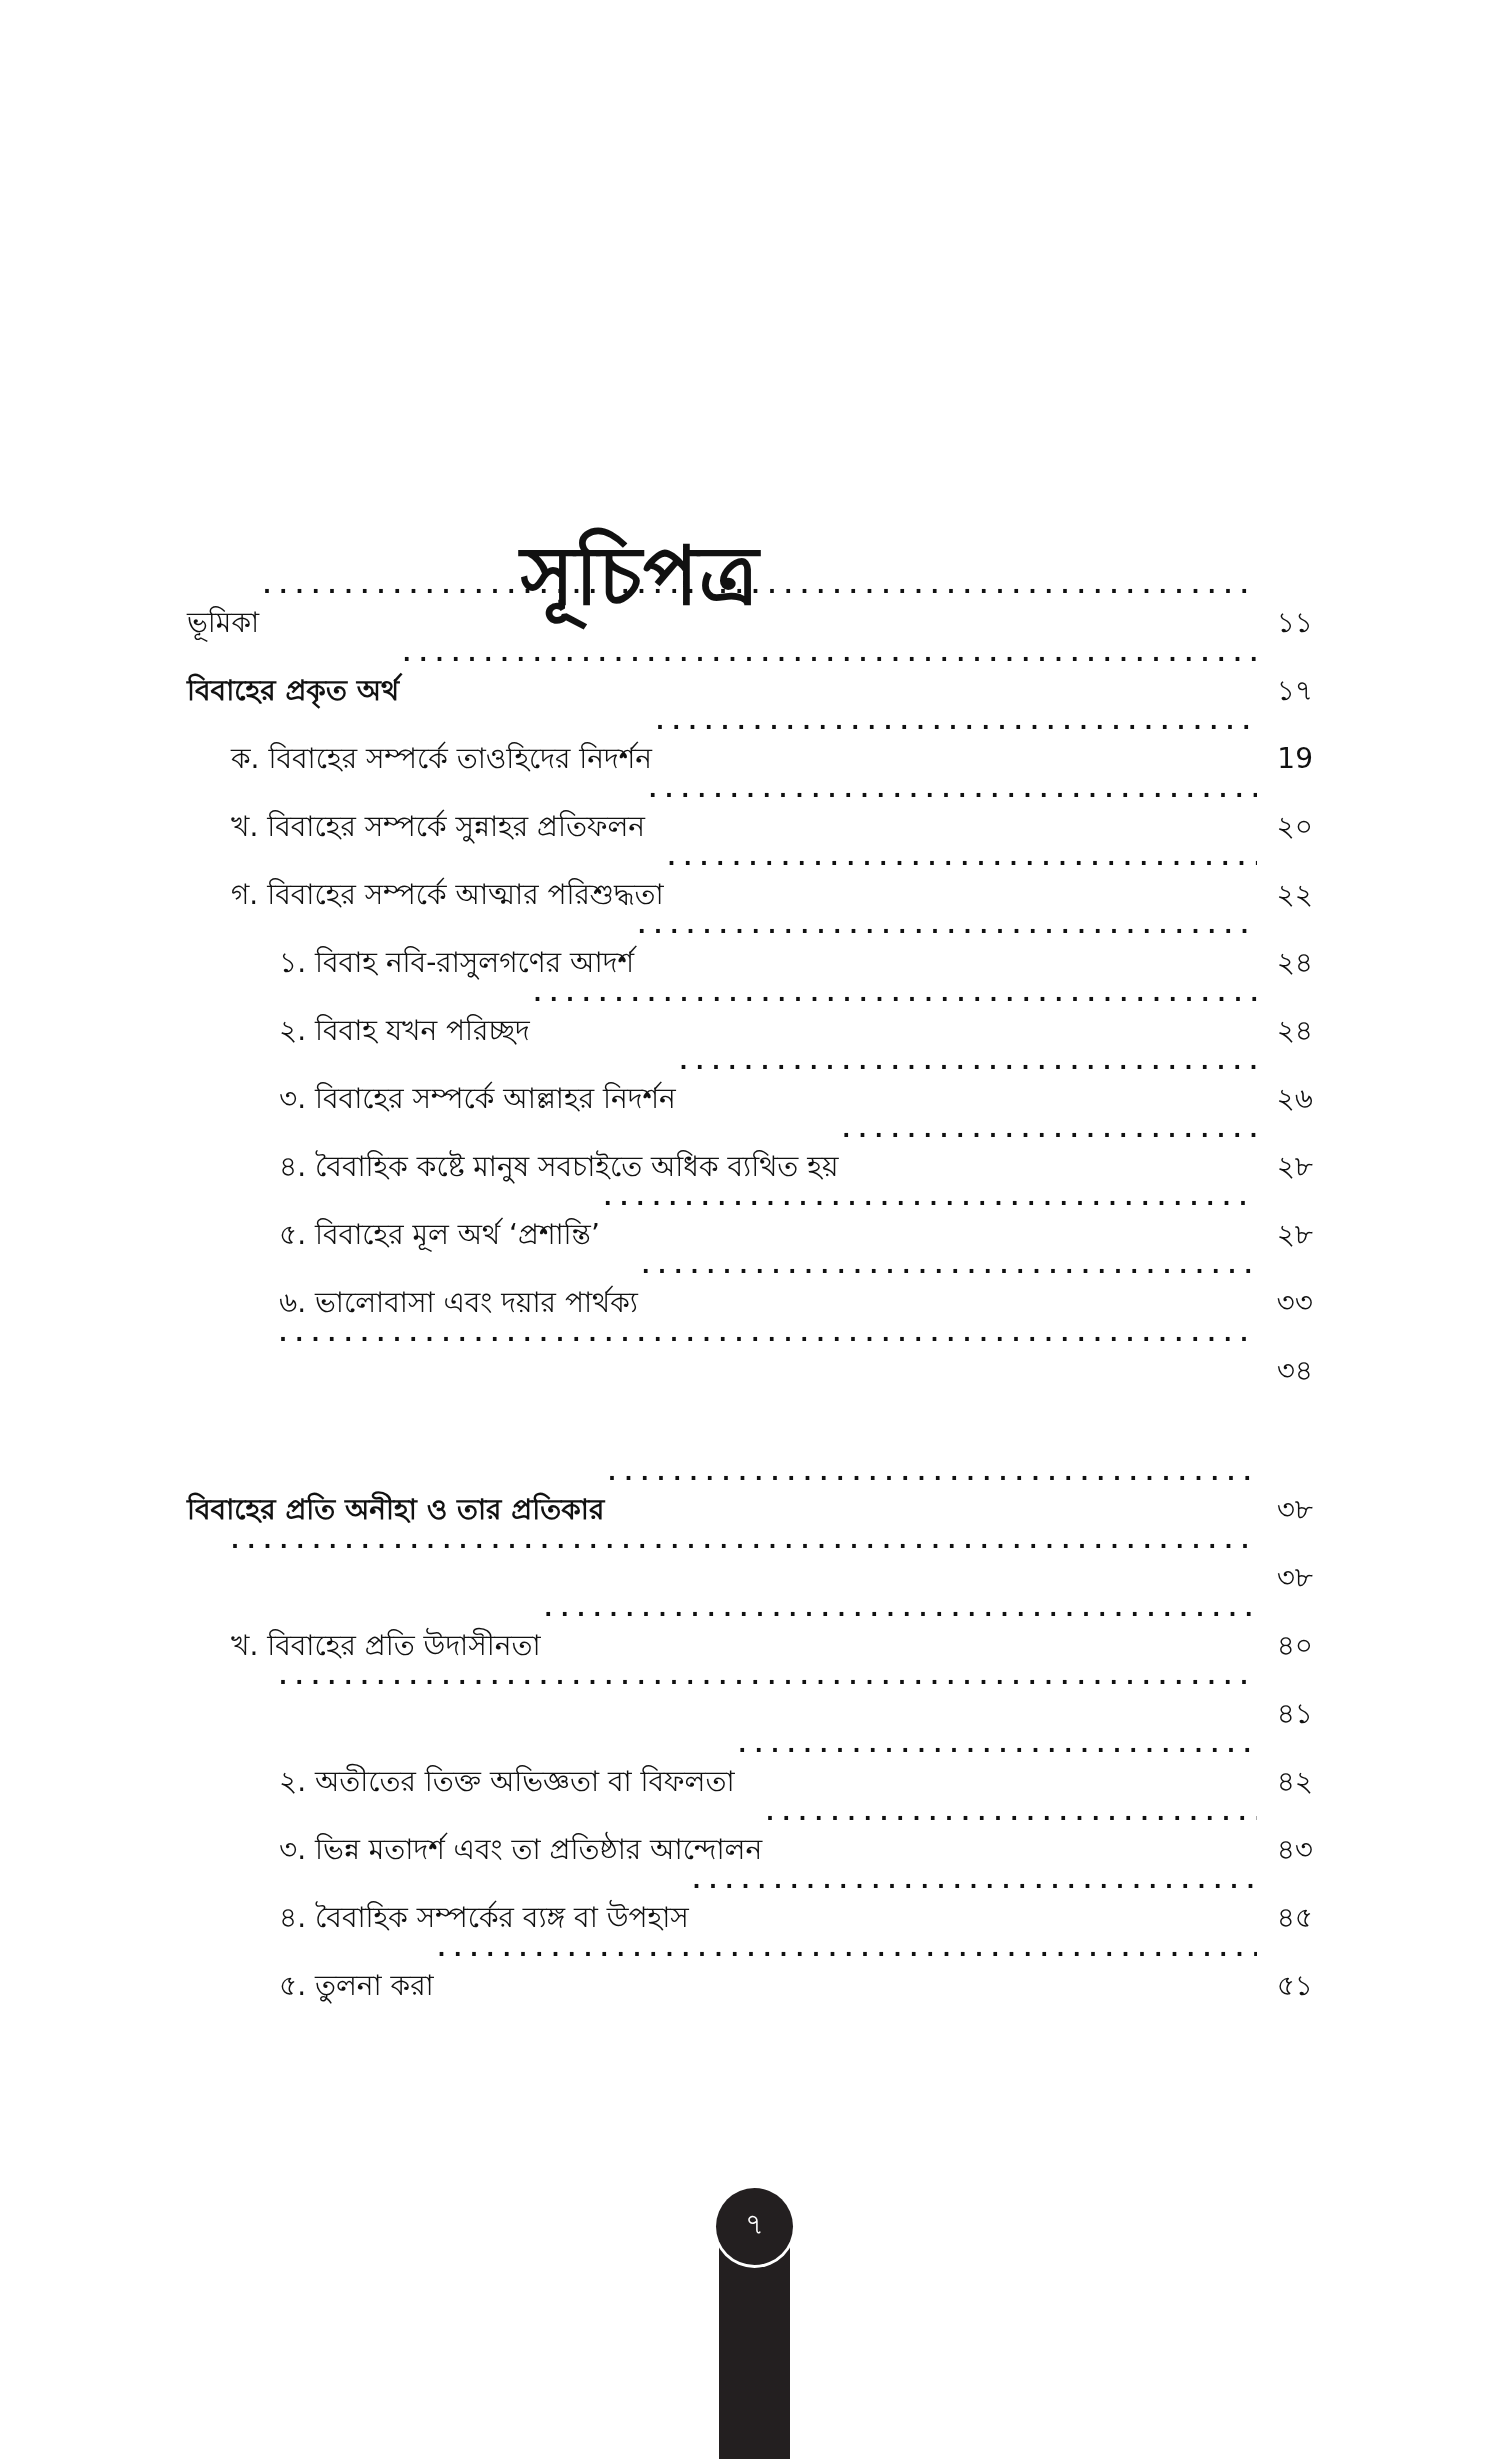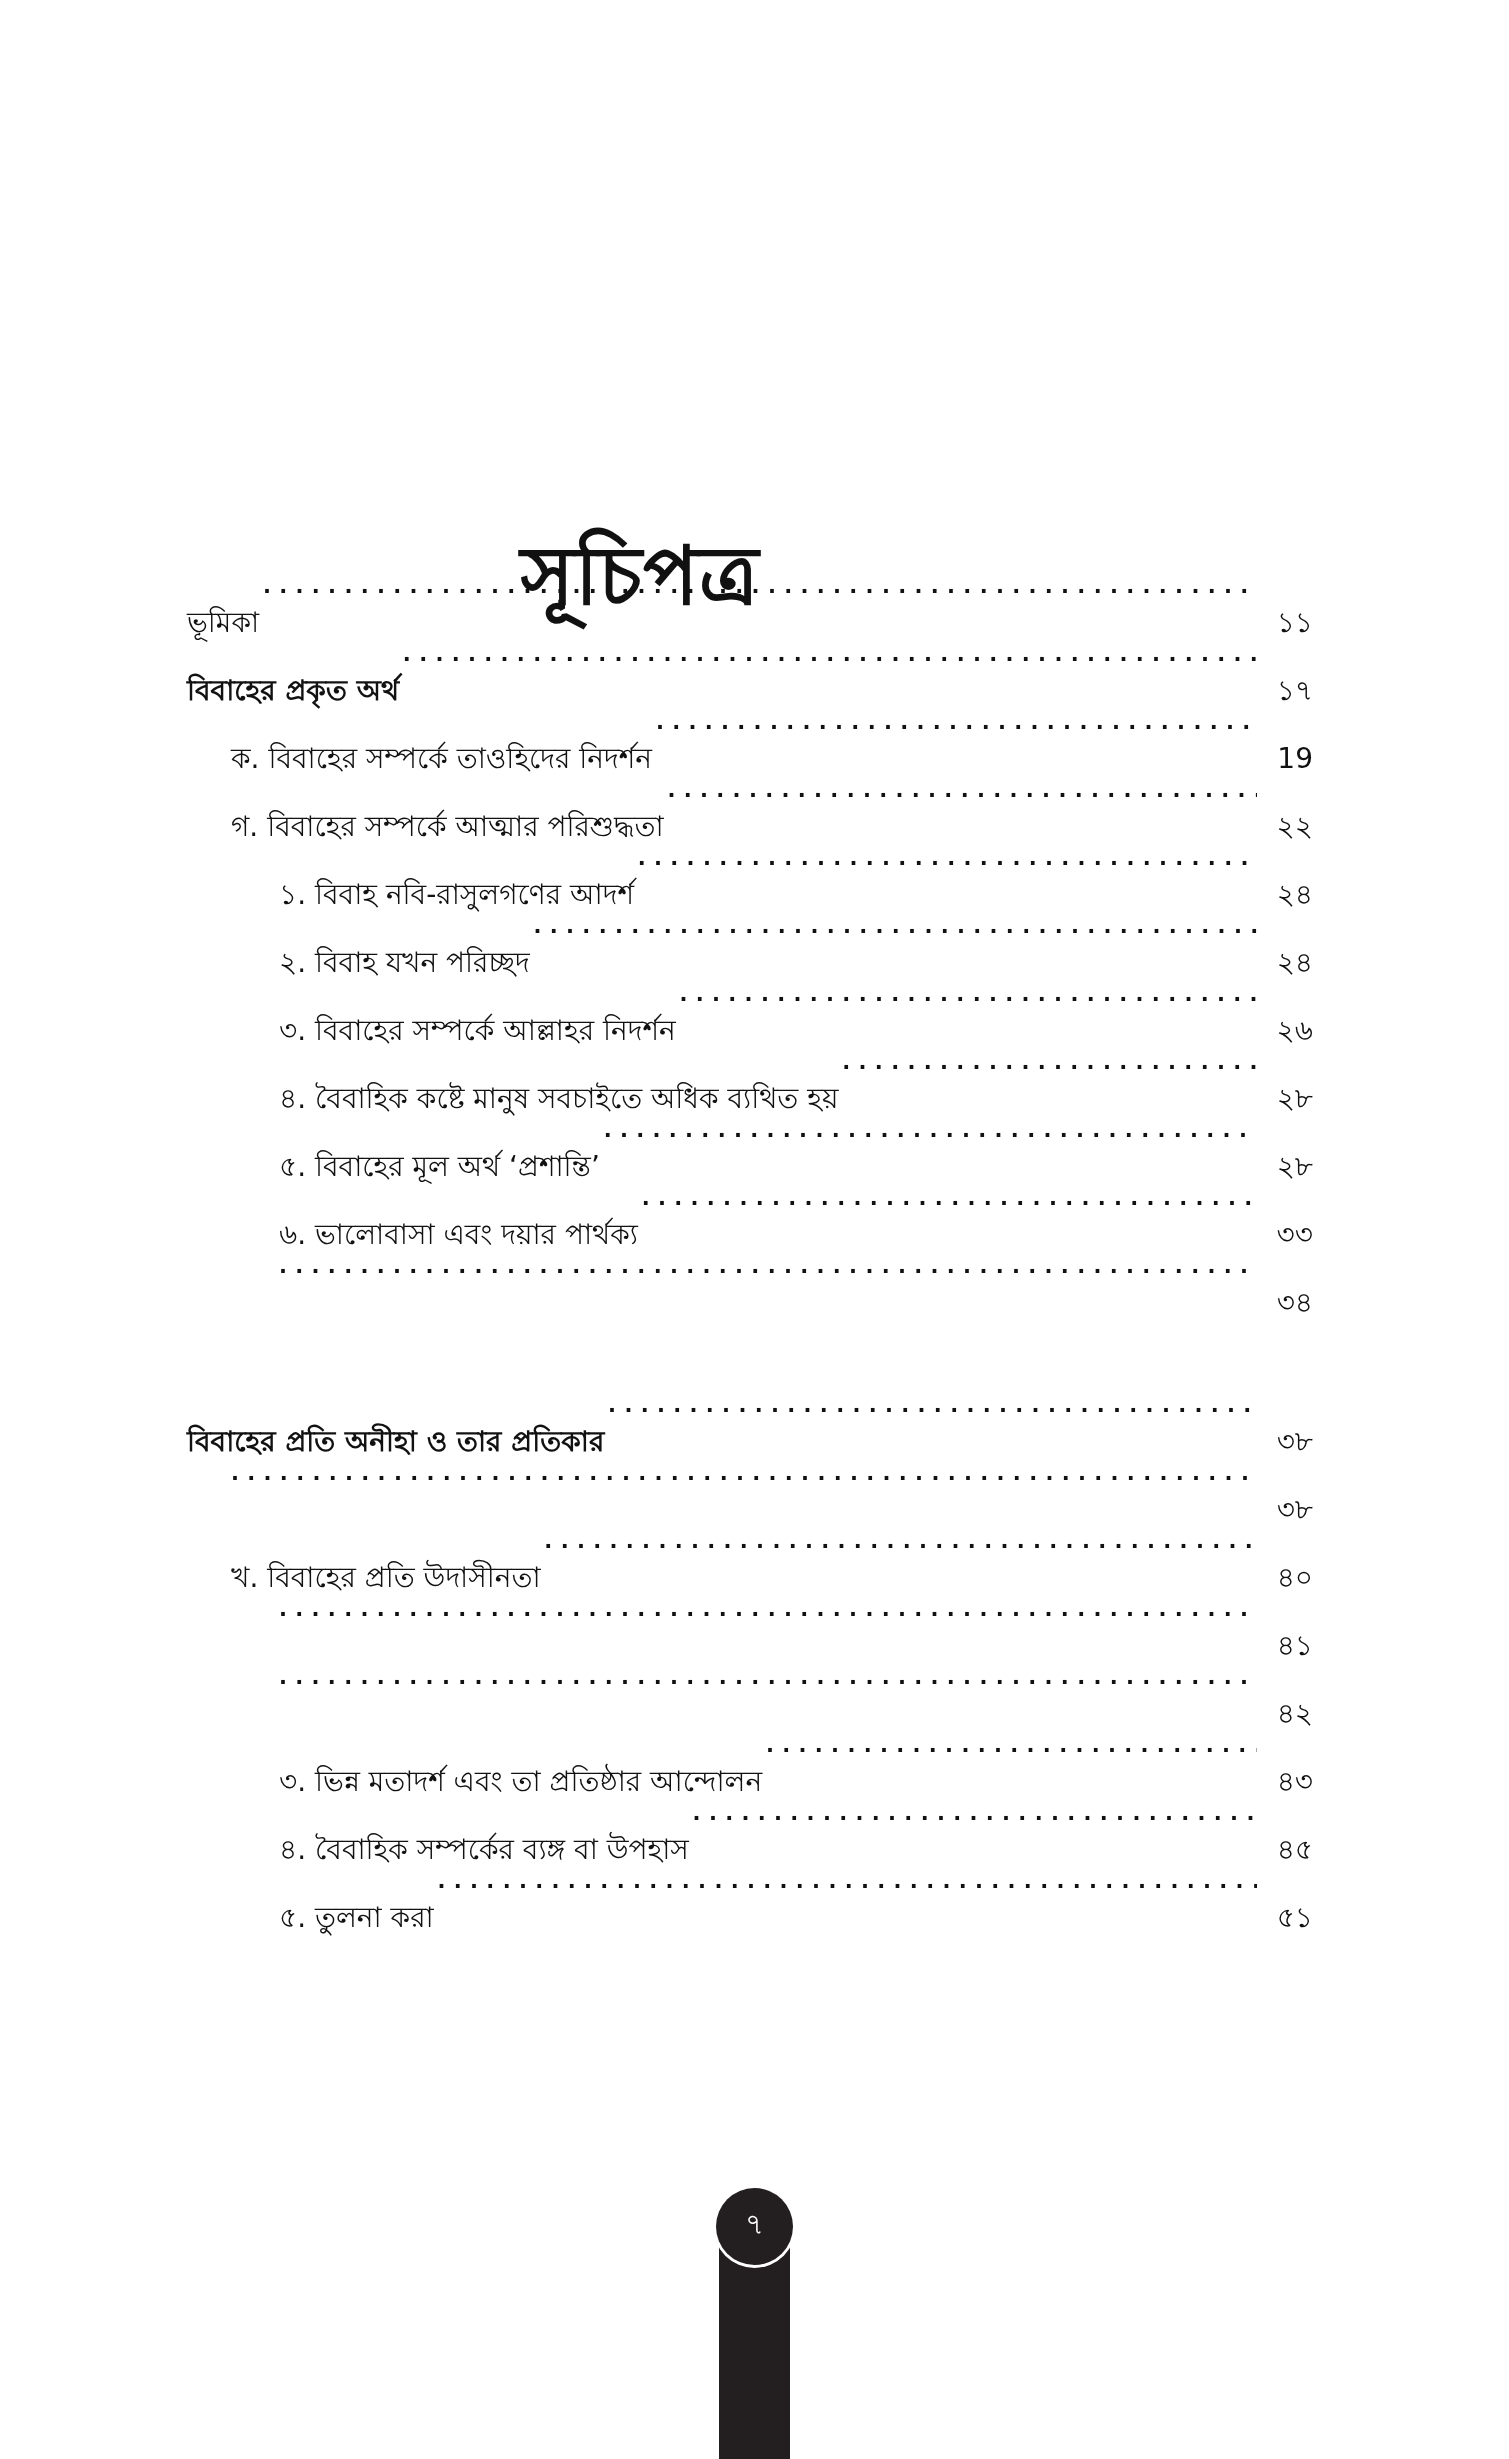--- a/index.html
+++ b/index.html
@@ -119,20 +119,25 @@
     <span class="toc-leader"></span>
     <span class="toc-page">১৭</span>
   </div>
 
   <div class="toc-row lvl-1">
     <span class="toc-label">ক. বিবাহের সম্পর্কে তাওহিদের নিদর্শন</span>
     <span class="toc-leader"></span>
     <span class="toc-page">19</span>
   </div>
 
+  <div class="toc-row lvl-1">
+    <span class="toc-label">খ. বিবাহের সম্পর্কে সুন্নাহর প্রতিফলন</span>
+    <span class="toc-leader"></span>
+    <span class="toc-page">২০</span>
+  </div>
 
   <div class="toc-row lvl-1">
     <span class="toc-label">গ. বিবাহের সম্পর্কে আত্মার পরিশুদ্ধতা</span>
     <span class="toc-leader"></span>
     <span class="toc-page">২২</span>
   </div>
 
   <div class="toc-row lvl-2">
     <span class="toc-label">১. বিবাহ নবি-রাসুলগণের আদর্শ</span>
     <span class="toc-leader"></span>
@@ -192,20 +197,21 @@
     <span class="toc-leader"></span>
     <span class="toc-page">৪০</span>
   </div>
 
   <div class="toc-row lvl-2">
     <span class="toc-leader"></span>
     <span class="toc-page">৪১</span>
   </div>
 
   <div class="toc-row lvl-2">
+    <span class="toc-label">২. অতীতের তিক্ত অভিজ্ঞতা বা বিফলতা</span>
     <span class="toc-leader"></span>
     <span class="toc-page">৪২</span>
   </div>
 
   <div class="toc-row lvl-2">
     <span class="toc-label">৩. ভিন্ন মতাদর্শ এবং তা প্রতিষ্ঠার আন্দোলন</span>
     <span class="toc-leader"></span>
     <span class="toc-page">৪৩</span>
   </div>
 

